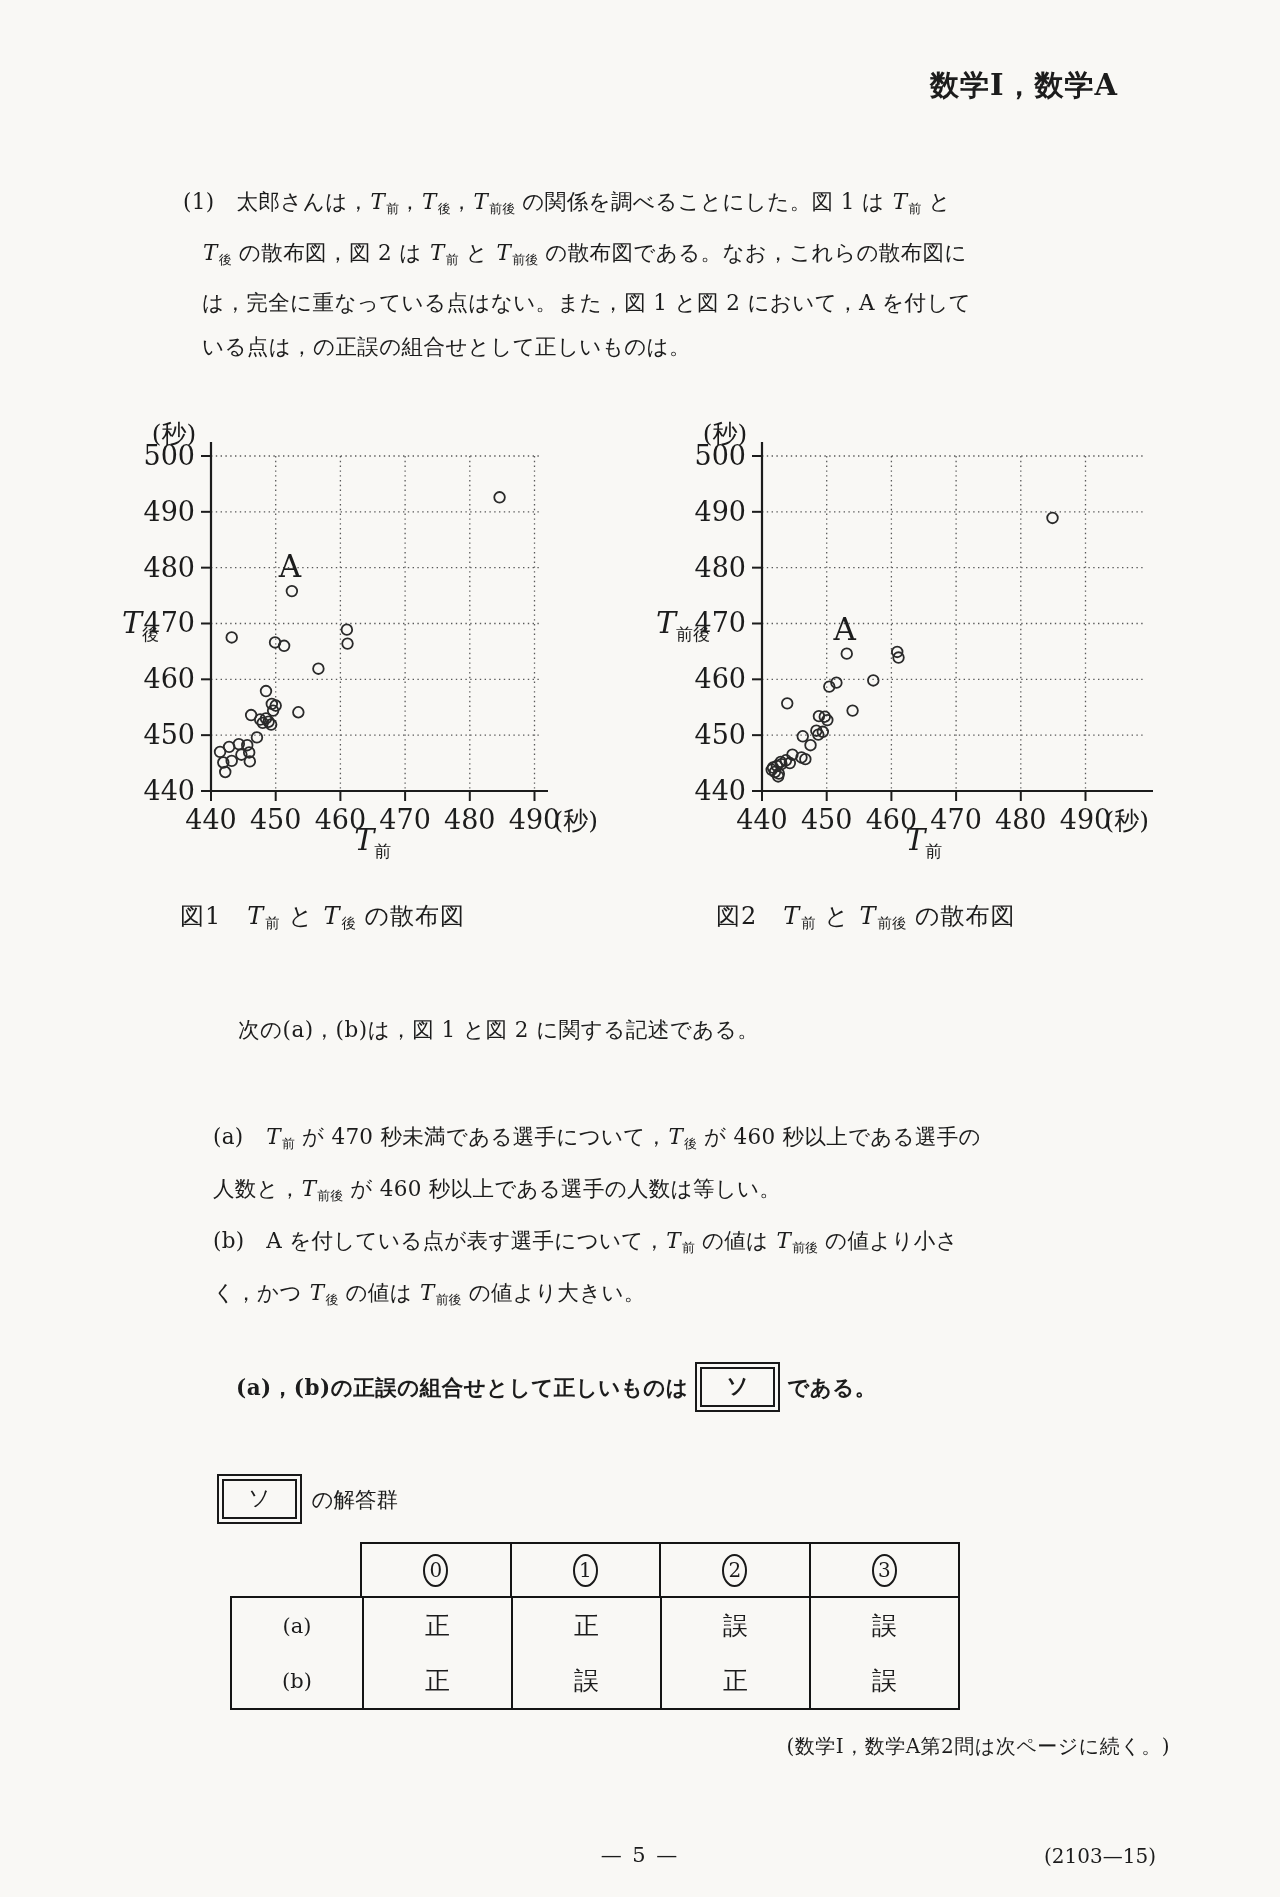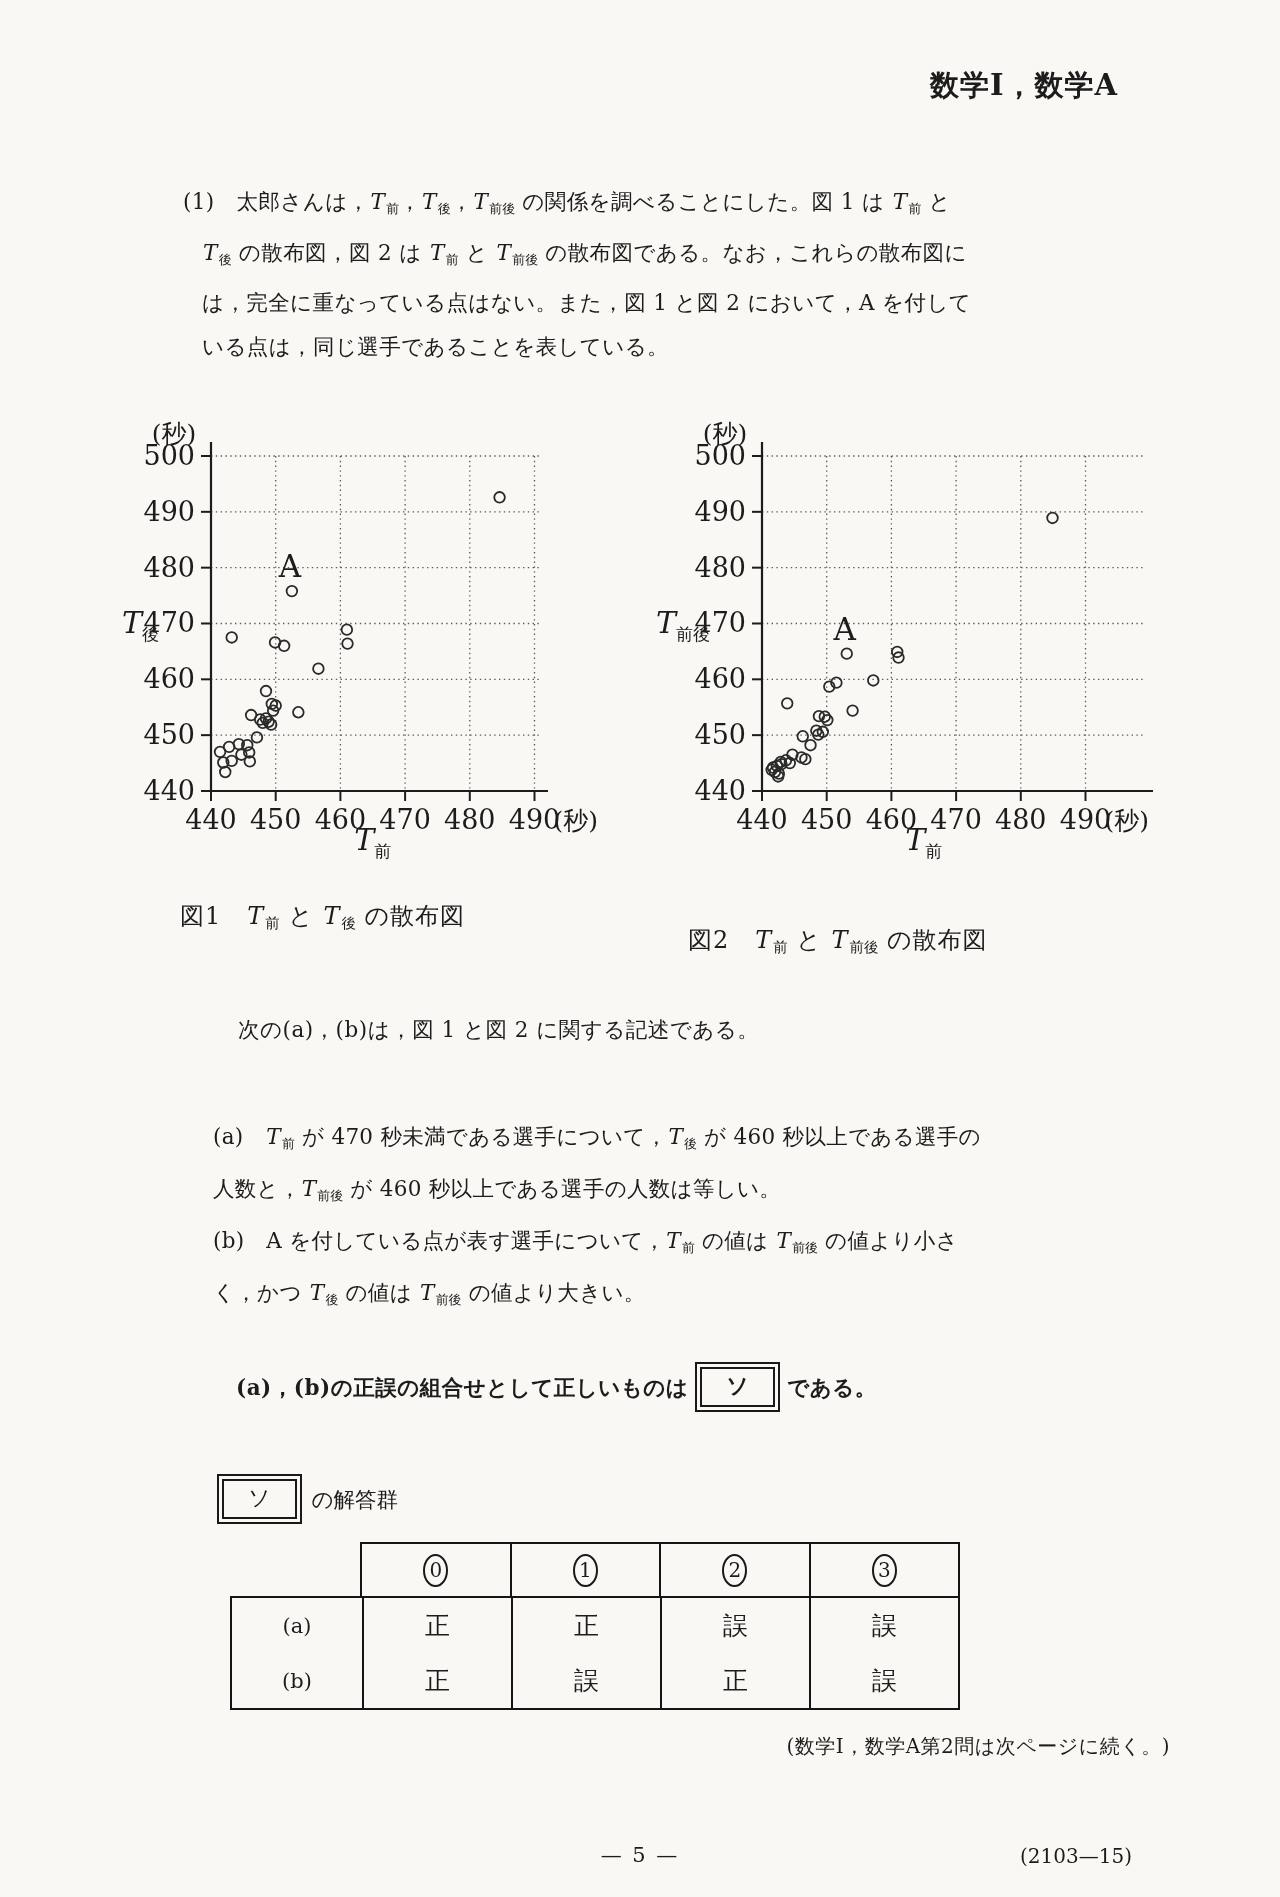--- a/index.html
+++ b/index.html
@@ -7,55 +7,55 @@
   .page{position:relative;width:1280px;height:1897px;margin:0 auto;background:#f9f8f5;color:#1c1c1c;overflow:hidden;}
   .abs{position:absolute;}
   .hdr{top:66px;left:930px;width:220px;font-size:29px;font-weight:600;letter-spacing:1px;white-space:nowrap;}
   .para{top:180px;left:183px;width:910px;font-size:21.5px;line-height:44px;letter-spacing:0.4px;}
   .para .cont{margin-left:19px;}
   .tvar{white-space:nowrap;}
   .tvar-b{font-style:italic;font-family:"DejaVu Serif",serif;padding:0 1px;}
   .tvar-s{font-size:0.6em;vertical-align:-0.28em;letter-spacing:0;}
   .caption{top:900px;font-size:24px;letter-spacing:1px;text-align:left;white-space:nowrap;}
   .cap1{left:180px;width:400px;}
-  .cap2{left:688px;width:400px;margin-top:24px;}
+  .cap2{left:716px;width:400px;}
   .intro{top:1012px;left:238px;font-size:21.5px;line-height:36px;letter-spacing:0.5px;}
   .stmts{top:1114px;left:213px;width:900px;font-size:21.5px;line-height:45.5px;letter-spacing:0.3px;}
   .stmts .cont{}
   .qline{top:1362px;left:236px;font-size:21.5px;letter-spacing:0.5px;display:flex;align-items:center;gap:7px;font-weight:bold;}
   .so-box{display:inline-block;border:2px solid #191919;padding:3px;line-height:normal;}
   .so-box-inner{display:inline-block;border:2px solid #191919;padding:2px 24px 4px;font-size:22px;}
   .anslabel{top:1474px;left:217px;font-size:21.5px;display:flex;align-items:center;gap:10px;}
   .tbl-header{top:1542px;left:360px;width:600px;height:56px;display:flex;border:2px solid #151515;box-sizing:border-box;background:transparent;}
   .tbl-header .hcell{flex:1;display:flex;align-items:center;justify-content:center;border-left:2px solid #151515;}
   .tbl-header .hcell:first-child{border-left:none;}
   .circ{display:inline-flex;align-items:center;justify-content:center;width:25px;height:33px;border:2px solid #191919;border-radius:50%;font-size:20px;padding-bottom:1px;box-sizing:border-box;}
   .tbl-body{top:1596px;left:230px;width:730px;height:114px;border:2px solid #151515;box-sizing:border-box;display:grid;grid-template-columns:130px repeat(4,1fr);grid-template-rows:1fr 1fr;}
   .tbl-body .bcell{display:flex;align-items:center;justify-content:center;font-size:25px;border-left:2px solid #151515;}
   .tbl-body .blabel{border-left:none;font-size:21px;}
   .contnote{top:1733px;left:500px;width:670px;text-align:right;font-size:20px;letter-spacing:0.5px;}
   .pageno{top:1843px;left:0;width:1280px;text-align:center;font-size:21px;letter-spacing:2px;}
-  .doccode{top:1844px;left:1020px;width:160px;text-align:left;font-size:20px;}
+  .doccode{top:1844px;left:1020px;width:160px;text-align:center;font-size:20px;}
   svg text{fill:#1c1c1c;font-family:"DejaVu Serif",serif;}
   .fig{top:340px;}
   .fig1{left:71px;}
   .fig2{left:622px;}
 </style>
 </head>
 <body>
 
 <div class="page">
 
   <div class="abs hdr">数学I，数学A</div>
 
   <div class="abs para">
     <div>(1)　太郎さんは，<span class="tvar"><span class="tvar-b">T</span><span class="tvar-s">前</span></span>，<span class="tvar"><span class="tvar-b">T</span><span class="tvar-s">後</span></span>，<span class="tvar"><span class="tvar-b">T</span><span class="tvar-s">前後</span></span> の関係を調べることにした。図 1 は <span class="tvar"><span class="tvar-b">T</span><span class="tvar-s">前</span></span> と</div>
     <div class="cont"><span class="tvar"><span class="tvar-b">T</span><span class="tvar-s">後</span></span> の散布図，図 2 は <span class="tvar"><span class="tvar-b">T</span><span class="tvar-s">前</span></span> と <span class="tvar"><span class="tvar-b">T</span><span class="tvar-s">前後</span></span> の散布図である。なお，これらの散布図に</div>
     <div class="cont">は，完全に重なっている点はない。また，図 1 と図 2 において，A を付して</div>
-    <div class="cont">いる点は，同じ選手であることを表している。</div>
+    <div class="cont">いる点は，の正誤の組合せとして正しいものは。</div>
   </div>
 
   <svg class="abs fig fig1" width="540" height="530">
       <line x1="140" y1="395.15000000000003" x2="470" y2="395.15000000000003" stroke="#3f3f3f" stroke-width="1.3" stroke-dasharray="1.4 3.4" opacity="0.85"></line>
       <line x1="140" y1="339.32" x2="470" y2="339.32" stroke="#3f3f3f" stroke-width="1.3" stroke-dasharray="1.4 3.4" opacity="0.85"></line>
       <line x1="140" y1="283.49" x2="470" y2="283.49" stroke="#3f3f3f" stroke-width="1.3" stroke-dasharray="1.4 3.4" opacity="0.85"></line>
       <line x1="140" y1="227.66" x2="470" y2="227.66" stroke="#3f3f3f" stroke-width="1.3" stroke-dasharray="1.4 3.4" opacity="0.85"></line>
       <line x1="140" y1="171.82999999999998" x2="470" y2="171.82999999999998" stroke="#3f3f3f" stroke-width="1.3" stroke-dasharray="1.4 3.4" opacity="0.85"></line>
       <line x1="140" y1="116" x2="470" y2="116" stroke="#3f3f3f" stroke-width="1.3" stroke-dasharray="1.4 3.4" opacity="0.85"></line>
       <line x1="204.7" y1="116" x2="204.7" y2="450.98" stroke="#3f3f3f" stroke-width="1.3" stroke-dasharray="1.4 3.4" opacity="0.85"></line>

